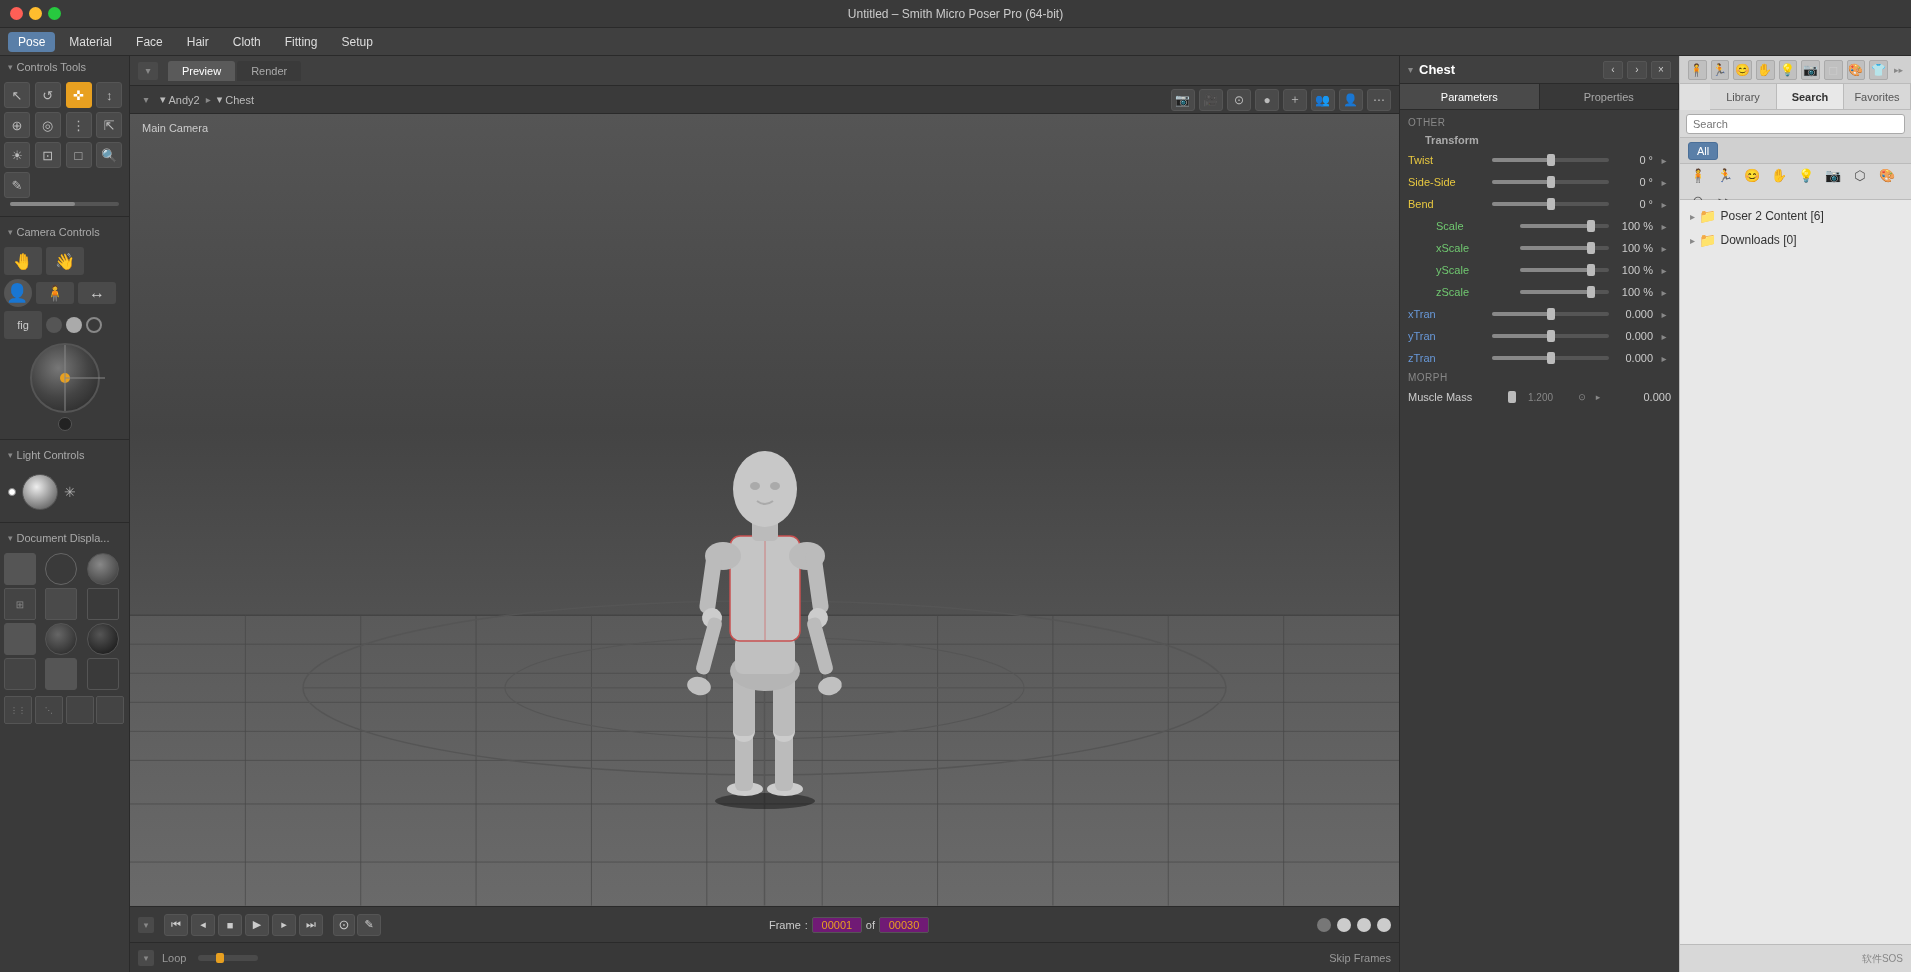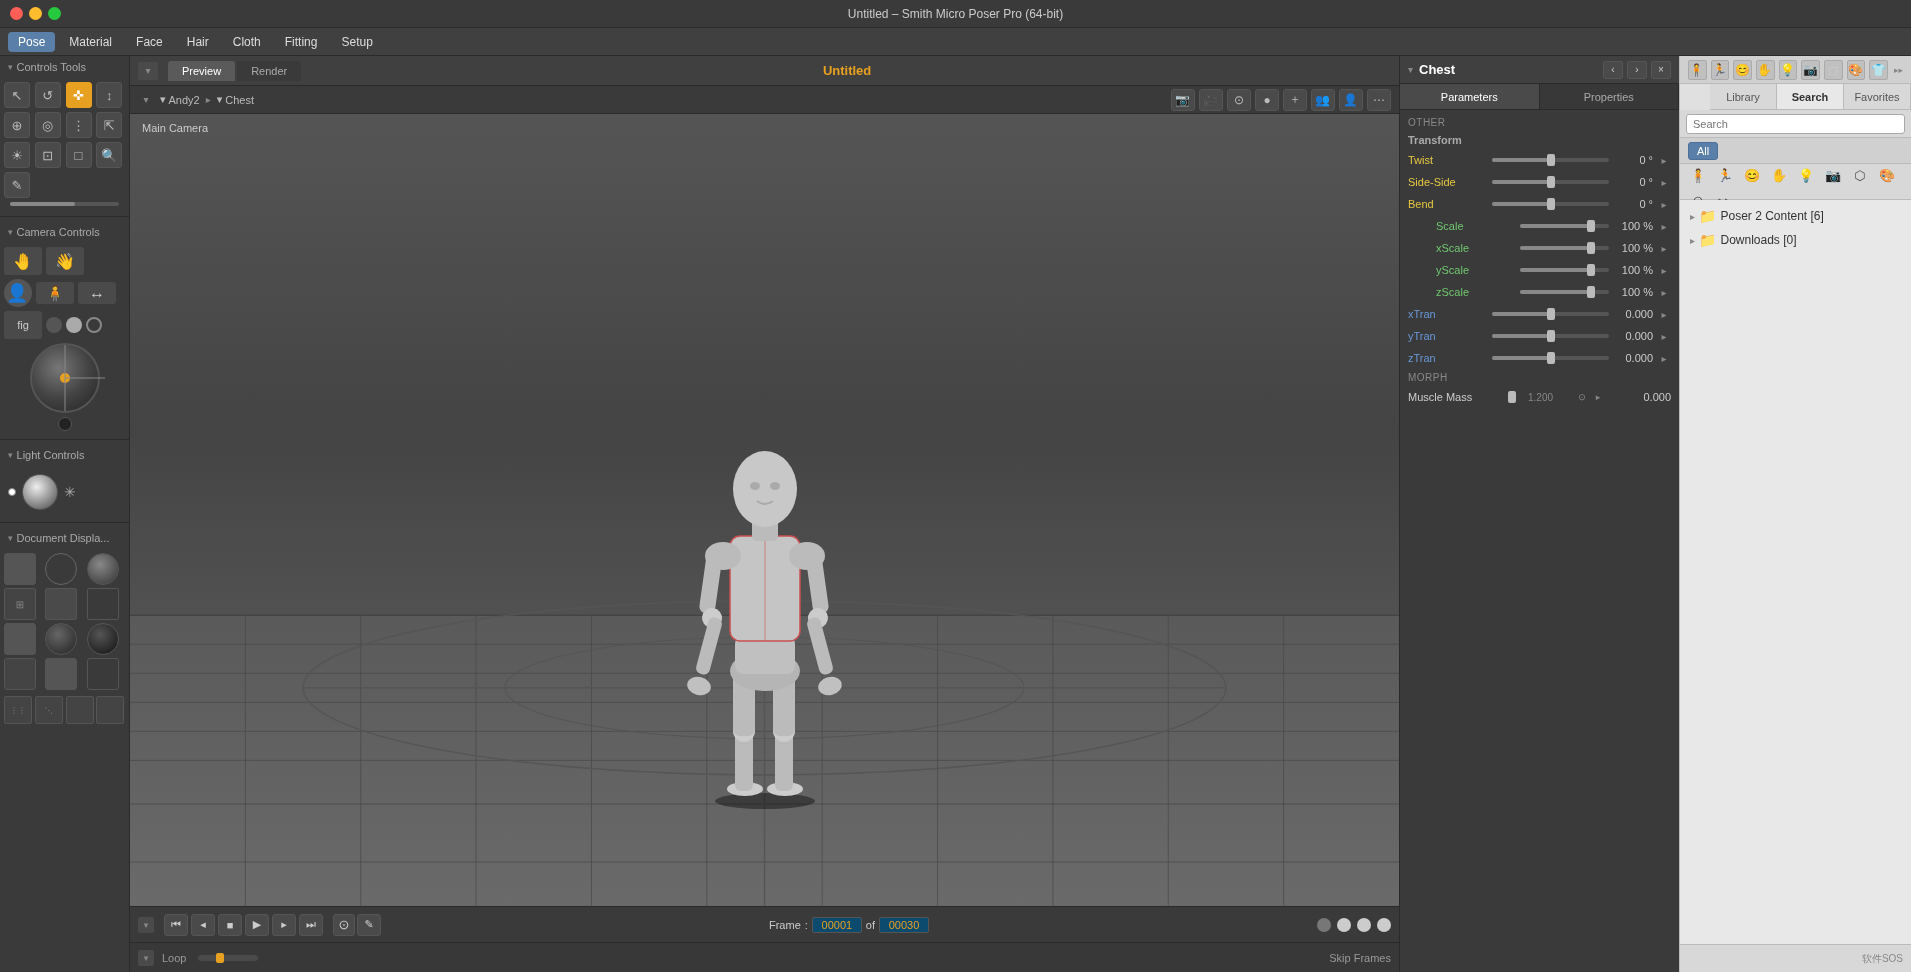--- a/index.html
+++ b/index.html
@@ -291,21 +291,21 @@
       color: #ccc;
     }
     .frame-info {
       font-size: 11px;
       color: #ccc;
       display: flex;
       align-items: center;
       gap: 4px;
     }
     .frame-num {
-      background: #0c4a6e;
+      background: #701a75;
       border: 1px solid #555;
       border-radius: 2px;
       padding: 1px 4px;
       font-size: 11px;
       color: #e8a020;
       min-width: 50px;
       text-align: center;
     }
     .playback-dots {
       display: flex;
@@ -393,21 +393,21 @@
     }
 
     .param-section-header {
       padding: 3px 8px;
       font-size: 10px;
       color: #888;
       text-transform: uppercase;
       letter-spacing: 0.5px;
     }
     .param-subsection {
-      padding: 3px 8px;
+      padding: 3px 25px;
       font-size: 11px;
       color: #aaa;
       font-weight: bold;
     }
 
     .param-row {
       display: flex;
       align-items: center;
       padding: 2px 8px;
       height: 22px;
@@ -760,21 +760,20 @@
   </div>
 
   <div id="viewport-area">
 
     <div id="viewport-tabs">
       <div style="display:flex;align-items:center;gap:2px;margin-right:8px;">
         <div style="width:20px;height:18px;background:#4a4a4a;border-radius:2px;display:flex;align-items:center;justify-content:center;cursor:pointer;font-size:10px;color:#888;">▾</div>
       </div>
       <div class="viewport-tab active">Preview</div>
       <div class="viewport-tab">Render</div>
-      <div class="viewport-title">Untitled</div>
     </div>
 
     <div id="viewport-header">
       <div style="display:flex;align-items:center;gap:2px;">
         <div style="width:16px;height:16px;display:flex;align-items:center;justify-content:center;cursor:pointer;color:#888;font-size:10px;">▾</div>
       </div>
       <div class="breadcrumb-item">
         <span>▾</span>
         <span>Andy2</span>
       </div>

